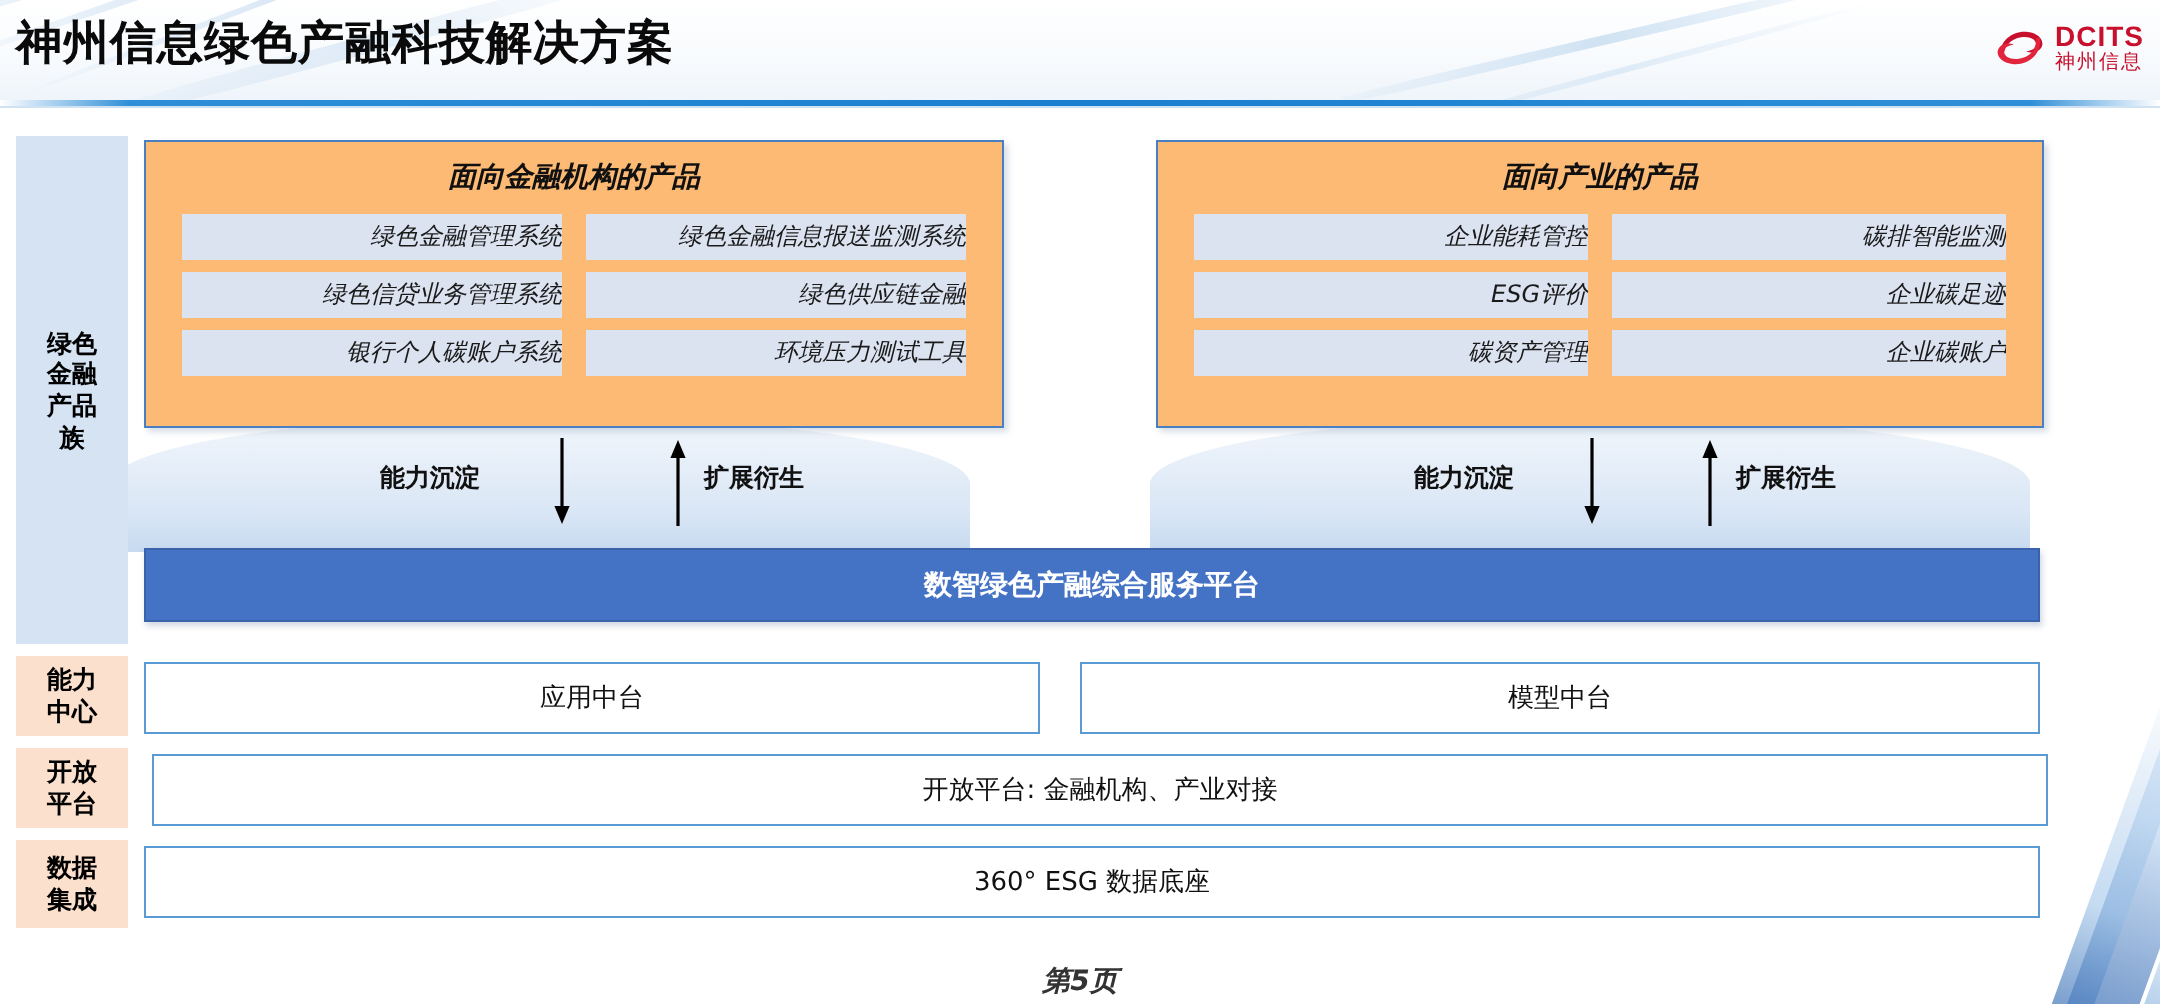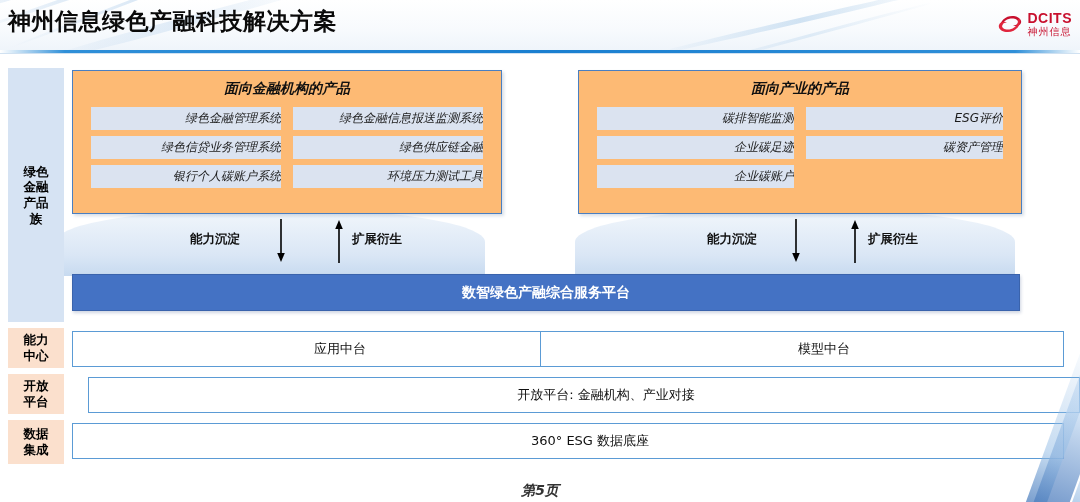--- a/index.html
+++ b/index.html
@@ -92,25 +92,25 @@
   #flow-r-up-label{left:868px;top:231px;}
   #arrow-r-up{left:849px;top:219px;}
 
   
   .platform{position:absolute;left:72px;top:274px;width:946px;height:35px;background:#4472c4;
     border:1px solid #3a63ac;display:flex;align-items:center;justify-content:center;
     box-shadow:1px 2px 3px rgba(100,120,160,.3);}
   .platform span{color:#fff;font-weight:bold;font-size:14px;font-family:"DejaVu Sans","Liberation Sans",sans-serif;}
 
   
-  .obox{position:absolute;background:#fff;border:1.5px solid #5b9bd5;display:flex;align-items:center;justify-content:center;padding-left:44px;}
+  .obox{position:absolute;background:#fff;border:1.5px solid #5b9bd5;display:flex;align-items:center;justify-content:center;}
   .obox span{font-size:13px;color:#111;font-family:"DejaVu Sans","Liberation Sans",sans-serif;}
   #box-app{left:72px;top:331px;width:446px;height:34px;}
   #box-model{left:540px;top:331px;width:478px;height:34px;}
-  #box-open{left:88px;top:377px;width:946px;height:34px;}
+  #box-open{left:76px;top:377px;width:946px;height:34px;}
   #box-data{left:72px;top:423px;width:946px;height:34px;}
 
   .footer{position:absolute;left:0;top:482px;width:1080px;text-align:center;
     font-size:14px;font-style:italic;font-weight:bold;color:#333;
     font-family:"DejaVu Sans","Liberation Sans",sans-serif;}
 </style>
 </head>
 <body>
 
 <div class="slide">
@@ -179,20 +179,21 @@
       <div class="chip">绿色信贷业务管理系统</div>
       <div class="chip">绿色供应链金融</div>
       <div class="chip">银行个人碳账户系统</div>
       <div class="chip">环境压力测试工具</div>
     </div>
   </div>
 
   <div class="panel" id="panel-ind">
     <div class="panel-title">面向产业的产品</div>
     <div class="chips">
+      <div class="chip">企业能耗管控</div>
       <div class="chip">碳排智能监测</div>
       <div class="chip">ESG评价</div>
       <div class="chip">企业碳足迹</div>
       <div class="chip">碳资产管理</div>
       <div class="chip">企业碳账户</div>
     </div>
   </div>
 
   <div class="flow" id="flow-l-down-label">能力沉淀</div>
   <div class="arrow" id="arrow-l-down">

